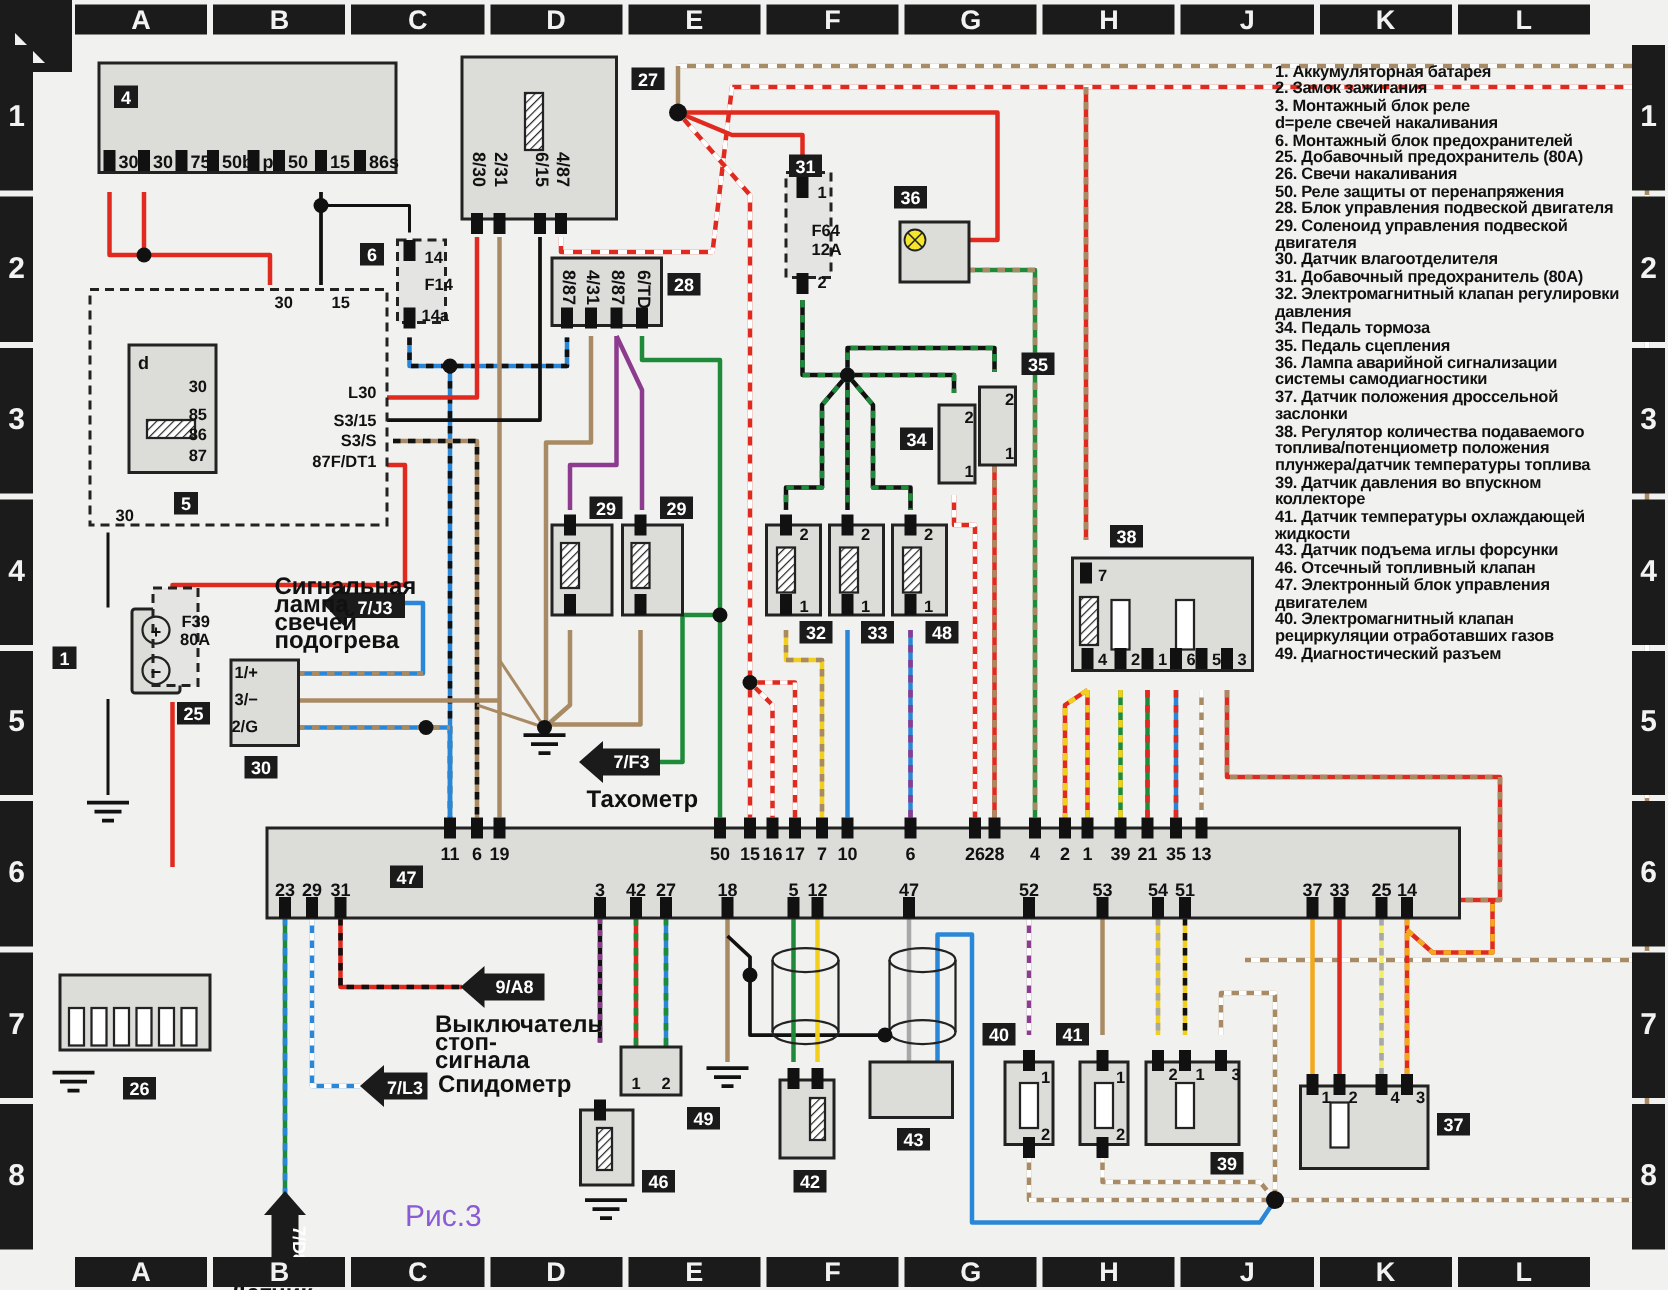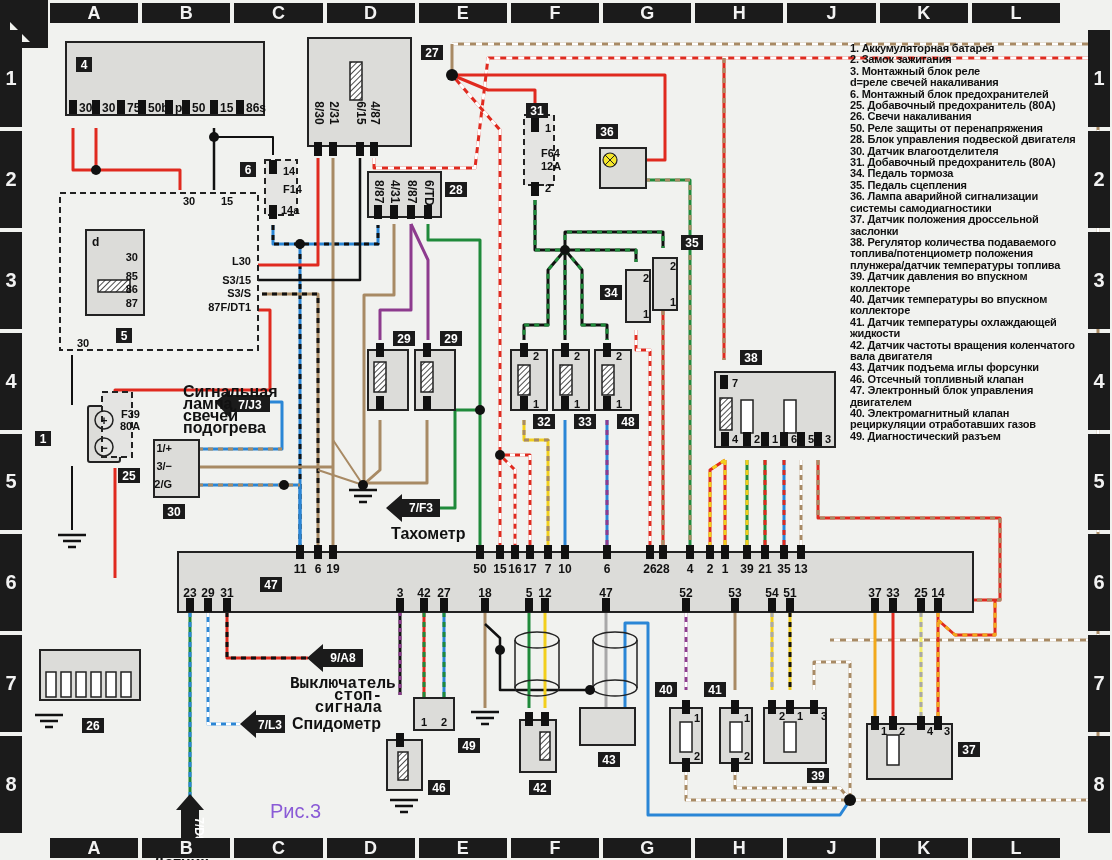--- a/index.html
+++ b/index.html
@@ -604,41 +604,41 @@
   <div id="legend">
       <div>1. Аккумуляторная батарея</div>
       <div>2. Замок зажигания</div>
       <div>3. Монтажный блок реле</div>
       <div>d=реле свечей накаливания</div>
       <div>6. Монтажный блок предохранителей</div>
       <div>25. Добавочный предохранитель (80А)</div>
       <div>26. Свечи накаливания</div>
       <div>50. Реле защиты от перенапряжения</div>
       <div>28. Блок управления подвеской двигателя</div>
+      <div>29. Соленоид управления подвеской двигателя</div>
       <div>30. Датчик влагоотделителя</div>
       <div>31. Добавочный предохранитель (80А)</div>
+      <div>32. Электромагнитный клапан регулировки давления</div>
       <div>34. Педаль тормоза</div>
       <div>35. Педаль сцепления</div>
       <div>36. Лампа аварийной сигнализации системы самодиагностики</div>
       <div>37. Датчик положения дроссельной заслонки</div>
       <div>38. Регулятор количества подаваемого топлива/потенциометр положения плунжера/датчик температуры топлива</div>
       <div>39. Датчик давления во впускном коллекторе</div>
-      <div>40. Датчик температуры во впускном коллекторе</div>
       <div>41. Датчик температуры охлаждающей жидкости</div>
-      <div>42. Датчик частоты вращения коленчатого вала двигателя</div>
       <div>43. Датчик подъема иглы форсунки</div>
       <div>46. Отсечный топливный клапан</div>
       <div>47. Электронный блок управления двигателем</div>
       <div>40. Электромагнитный клапан рециркуляции отработавших газов</div>
       <div>49. Диагностический разъем</div>
     </div>
 
   <div class="note" style="left:183px;top:386px;width:70px;">Сигнальная лампа свечей подогрева</div>
   <div class="note" style="left:391px;top:528px;">Тахометр</div>
-  <div class="note" style="left:290px;top:678px;width:92px;text-align:right;font-family:Liberation Mono, monospace;">Выключатель стоп-сигнала</div>
+  <div class="note" style="left:290px;top:678px;width:92px;text-align:left;">Выключатель стоп-сигнала</div>
   <div class="note" style="left:292px;top:718px;">Спидометр</div>
   <div class="note" style="left:153px;top:815px;width:75px;margin-top:42px;">Датчик температуры</div>
 
   <div id="fig-caption">Рис.3</div>
 <div class="band" style="left: 50px; width: 88.1818px; top: 3px; height: 20px;">A</div>
     <div class="band" style="left: 50px; width: 88.1818px; top: 838px; height: 20px;">A</div>
     <div class="band" style="left: 142.182px; width: 88.1818px; top: 3px; height: 20px;">B</div>
     <div class="band" style="left: 142.182px; width: 88.1818px; top: 838px; height: 20px;">B</div>
     <div class="band" style="left: 234.364px; width: 88.1818px; top: 3px; height: 20px;">C</div>
     <div class="band" style="left: 234.364px; width: 88.1818px; top: 838px; height: 20px;">C</div>

